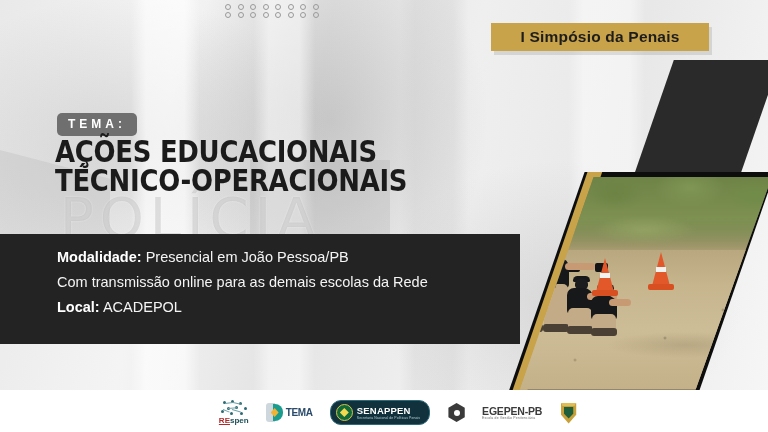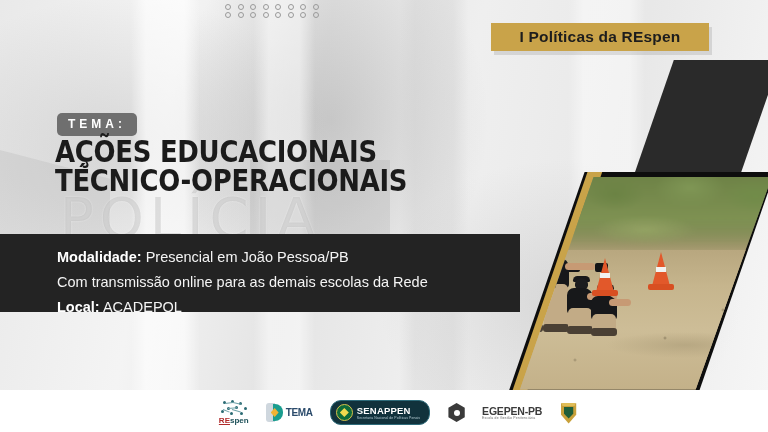--- a/index.html
+++ b/index.html
@@ -86,21 +86,21 @@
     font-family:"DejaVu Sans Condensed","Liberation Sans Narrow","Liberation Sans",sans-serif;
     font-weight:bold;
     font-size:31px;line-height:0.95;
     letter-spacing:-0.3px;
     transform:scaleX(.93);transform-origin:left top;
     text-transform:uppercase;
   }
 
   
   .infoband{
-    position:absolute;left:0;top:234px;width:520px;height:78px;
+    position:absolute;left:0;top:234px;width:520px;height:110px;
     background:#232323;
   }
   .infoband .lines{
     position:absolute;left:57px;top:11px;right:8px;
     color:#f4f4f4;
   }
   .infoband .line{font-size:14.5px;line-height:25px;white-space:nowrap;}
   .infoband .line b{font-weight:bold;color:#ffffff;}
 
   
@@ -254,21 +254,21 @@
       <i></i>
       <i></i>
       <i></i>
       <i></i>
       <i></i>
       <i></i>
       <i></i>
   </div>
 
   <div class="badge-gold">
-    <span>I Políticas da REspen</span>
+    <span>I Simpósio da Penais</span>
   </div>
 
   <div class="slant-dark"></div>
   <div class="slant-gold-top"></div>
 
   <div class="photo-frame"></div>
   <div class="photo-gold"></div>
   <div class="photo-clip">
     <div class="photo">
       <div class="veg"></div>

